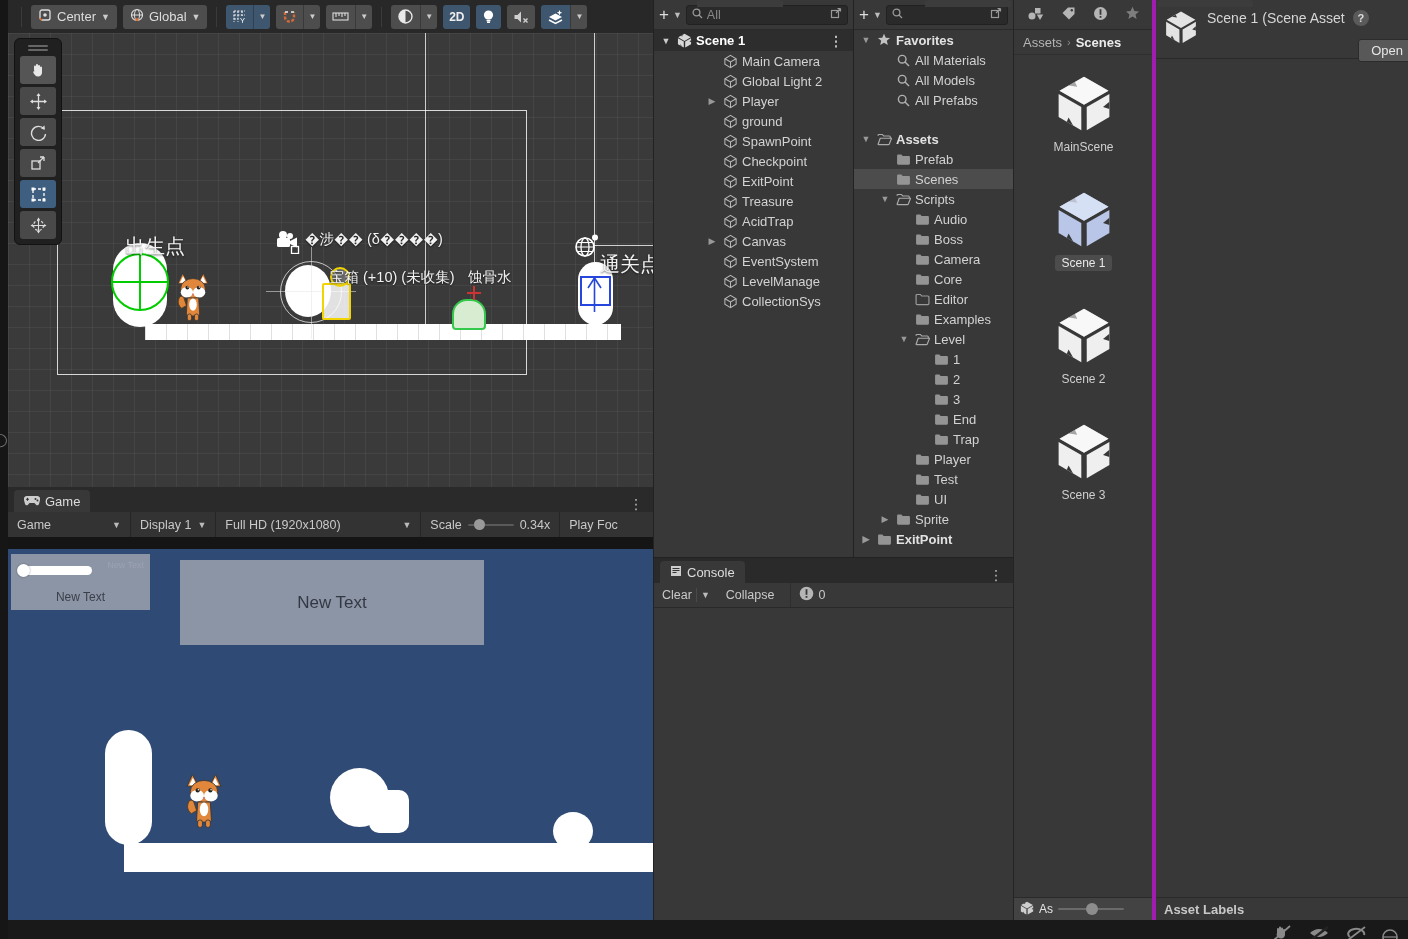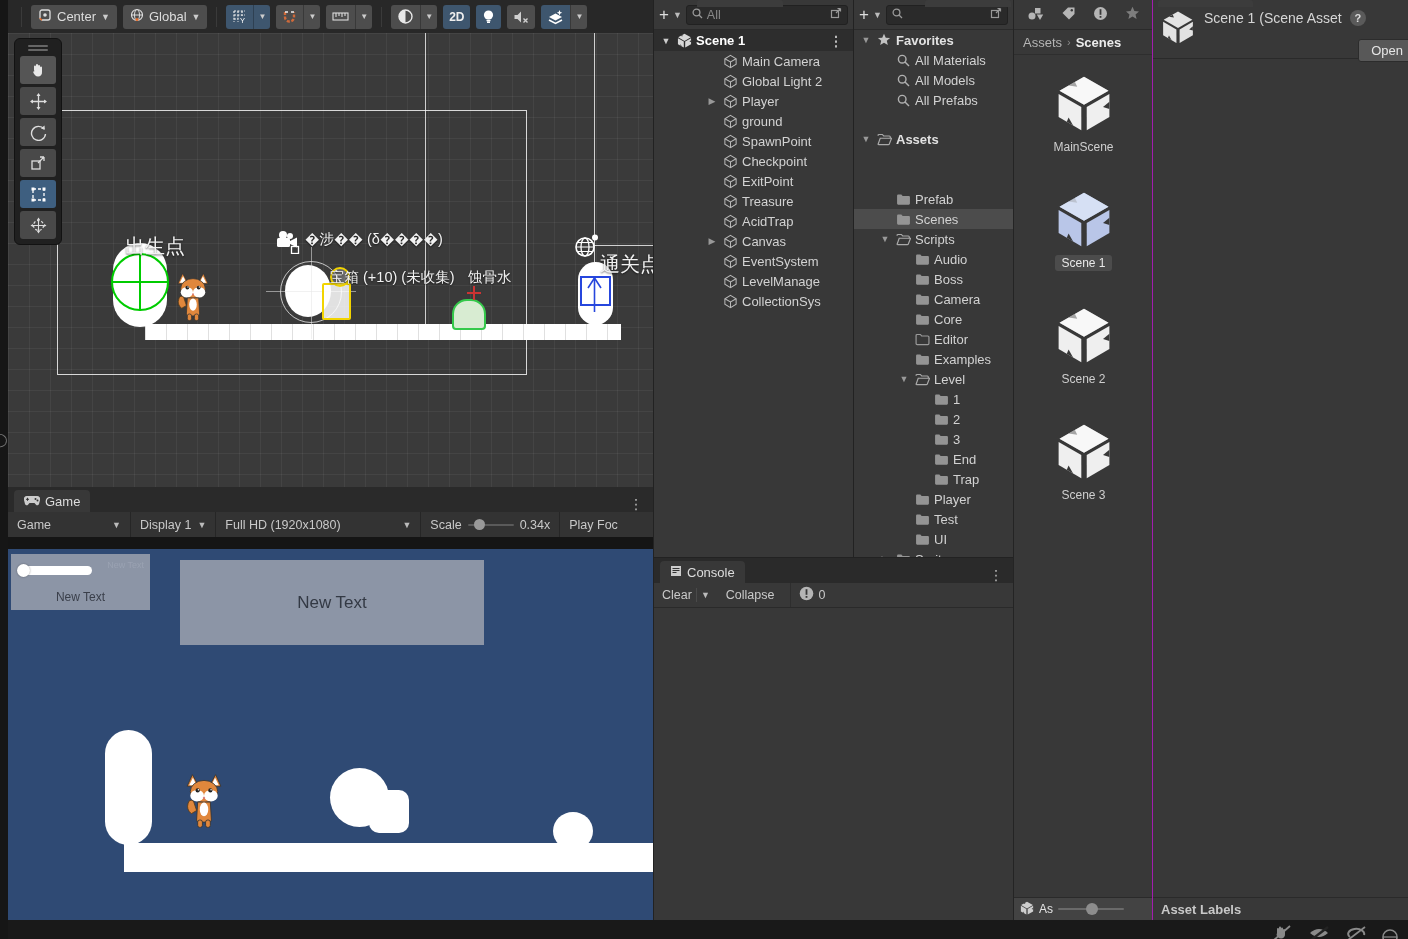--- a/index.html
+++ b/index.html
@@ -114,21 +114,21 @@
 
   
   #console { left:653px; top:557px; width:360px; height:363px; background:#383838; border-left:1px solid #222; border-top:1px solid #222; }
   #console-tabbar { height:25px; background:#2a2a2a; display:flex; align-items:flex-end; }
   #console-toolbar { height:25px; background:#383838; border-bottom:1px solid #2a2a2a; display:flex; align-items:center; font-size:12.5px; color:#c9c9c9; }
   .cbtn { display:flex; align-items:center; gap:4px; padding:0 8px; height:100%; }
   .cbtn-sep { width:1px; height:14px; background:#4a4a4a; }
   #console-badge { margin-left:8px; display:flex; align-items:center; gap:4px; padding:0 8px; border-left:1px solid #2e2e2e; height:100%; }
 
   
-  #inspector { left:1152px; top:0; width:256px; height:920px; background:#383838; border-left:1px solid #a21caf; }
+  #inspector { left:1152px; top:0; width:256px; height:920px; background:#383838; border-left:4px solid #a21caf; }
   #insp-header { padding:10px 8px 6px; display:flex; align-items:flex-start; gap:9px; }
   #insp-title-row { display:flex; align-items:center; gap:8px; color:#d6d6d6; font-size:14px; white-space:nowrap; }
   #insp-open { position:absolute; right:-8px; top:39px; height:23px; background:#585858; border:1px solid #2c2c2c; border-radius:3px; padding:0 12px; color:#e6e6e6; font-size:13px; display:flex; align-items:center; }
   #insp-divider { height:1px; background:#2a2a2a; margin-top:8px; }
   #asset-labels-bar { position:absolute; left:0; bottom:0; width:256px; height:23px; border-top:1px solid #2a2a2a; background:#383838; display:flex; align-items:center; padding:0 8px; font-weight:bold; color:#c8c8c8; }
 
   
   #bottom-strip { left:0; top:920px; width:1408px; height:19px; background:#191919; display:flex; align-items:center; justify-content:flex-end; gap:14px; padding-right:10px; }
   .stub { top:0; height:7px; background:#3c3c3c; border-radius:3px 3px 0 0; }
   .helpq { width:16px; height:16px; border-radius:50%; background:#5a5a5a; color:#ddd; font-size:11px; font-weight:bold; display:flex; align-items:center; justify-content:center; }
@@ -663,21 +663,21 @@
         <div class="hrow" style="padding-left: 6px; font-weight: bold; color: rgb(226, 226, 226);">
           <span class="arrow">▼</span>
           <span class="tree-icon">
             <svg width="15" height="13" viewBox="0 0 14 12" fill="none" stroke="#aaa" stroke-width="1.1">
               <path d="M1 2.4 Q1 1.3 2 1.3 L5 1.3 L6.2 2.7 L11.6 2.7 Q12.4 2.7 12.4 3.6 L12.4 4.6"></path>
               <path d="M1 10.4 L3 4.8 L13.6 4.8 L11.4 10.4 Q11.2 10.8 10.6 10.8 L1.8 10.8 Q1 10.8 1 10.4 Z"></path>
             </svg>
           </span>
           <span>Assets</span>
         </div>
-        <div class="hrow" style="padding-left: 25px; margin-top: 40px;">
+        <div class="hrow" style="padding-left: 25px;">
           <span class="arrow"></span>
           <span class="tree-icon">
             <svg width="15" height="13" viewBox="0 0 14 12">
               <path d="M1 2.4 Q1 1.3 2 1.3 L5 1.3 L6.2 2.7 L12 2.7 Q13 2.7 13 3.7 L13 9.8 Q13 10.8 12 10.8 L2 10.8 Q1 10.8 1 9.8 Z" fill="#949494"></path>
             </svg>
           </span>
           <span>Prefab</span>
         </div>
         <div class="hrow row-selected" style="padding-left: 25px;">
           <span class="arrow"></span>

